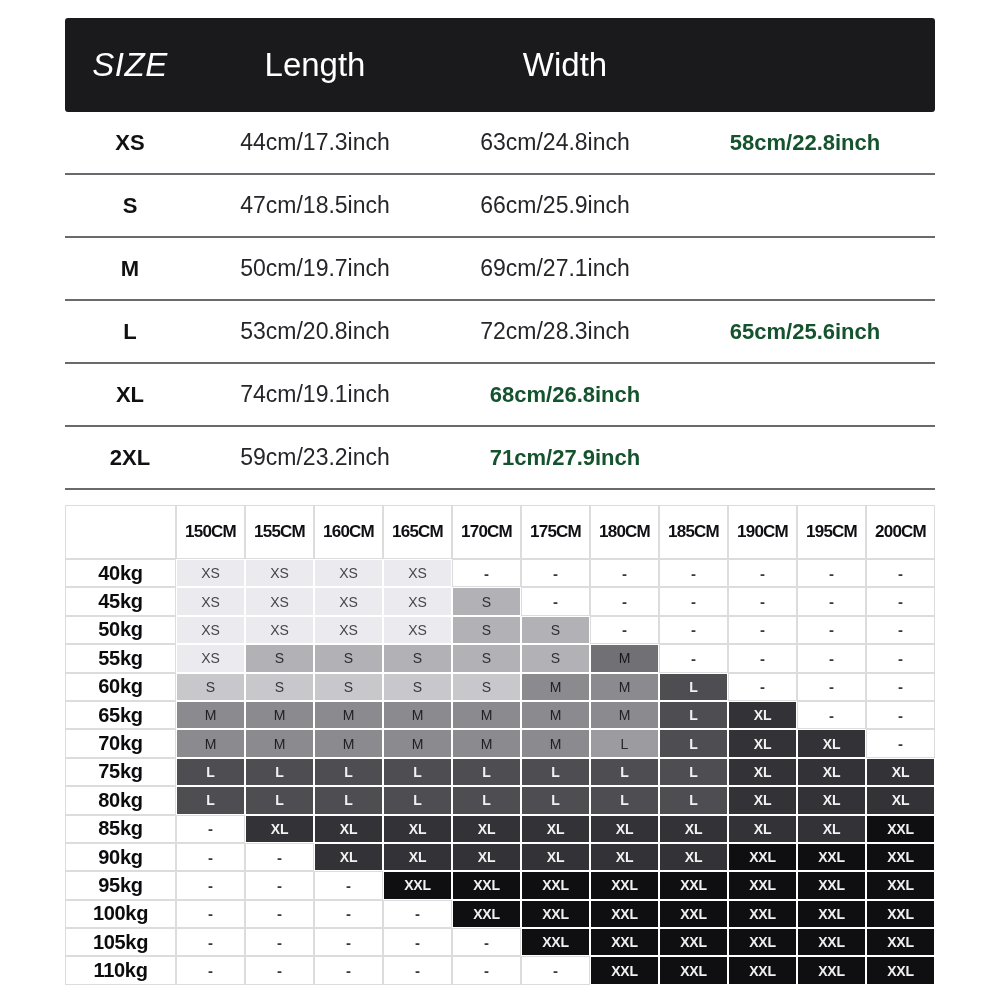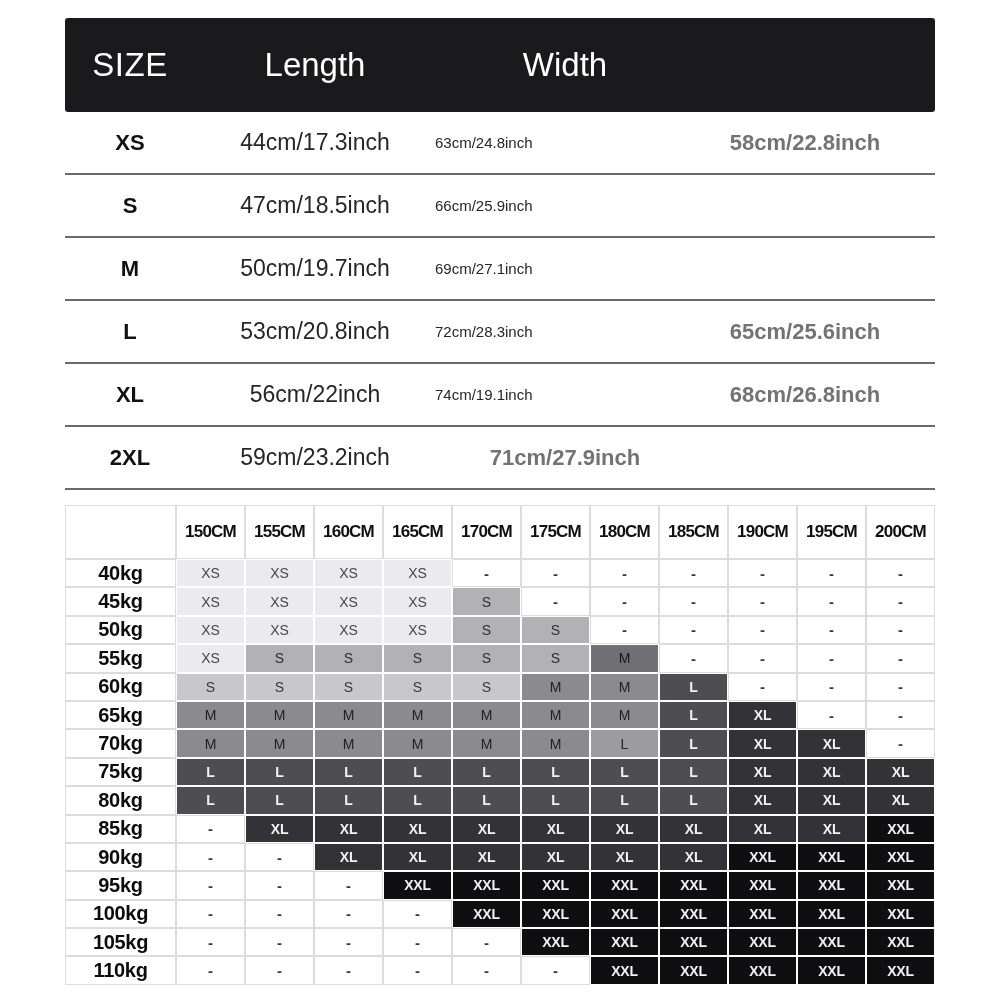--- a/index.html
+++ b/index.html
@@ -6,32 +6,32 @@
   html, body { width: 1000px; height: 1000px; background: #ffffff; overflow: hidden; }
   body { font-family: "Liberation Sans", sans-serif; }
   .canvas { position: relative; width: 1000px; height: 1000px; background: #fff; }
 
   
   .size-table { position: absolute; left: 65px; top: 18px; width: 870px; }
   .st-header {
     display: flex; align-items: center; height: 94px;
     background: #1a1a1c; color: #fff; border-radius: 3px;
   }
-  .st-header .h-size   { width: 130px; text-align: center; font-size: 33px; letter-spacing: 0.5px; }
+  .st-header .h-size   { width: 130px; text-align: center; font-size: 33px; letter-spacing: 0.5px; font-style: italic; }
   .st-header .h-width  { width: 240px; text-align: center; font-size: 33px; }
   .st-header .h-length { width: 240px; text-align: center; font-size: 33px; }
   .st-header .h-sleeve { width: 260px; text-align: center; font-size: 33px; }
   .st-row {
     display: flex; align-items: center; height: 63px;
     border-bottom: 2px solid #6a6a6e;
   }
   .st-row .c-size   { width: 130px; text-align: center; font-size: 22px; font-weight: bold; color: #111114; }
   .st-row .c-width  { width: 240px; text-align: center; font-size: 23px; color: #26262a; }
-  .st-row .c-length { width: 240px; font-size: 15px; color: #26262a; }
-  .st-row .c-sleeve { width: 260px; text-align: center; font-size: 22px; font-weight: bold; color: #737373; }
+  .st-row .c-length { width: 240px; text-align: center; font-size: 23px; color: #26262a; }
+  .st-row .c-sleeve { width: 260px; text-align: center; font-size: 22px; font-weight: bold; color: #14532d; }
 
   
   .fit-table {
     position: absolute; left: 65px; top: 505px; width: 870px;
     display: grid;
     grid-template-columns: 111px repeat(11, 1fr);
     grid-template-rows: 54px repeat(15, 28.4px);
     background: #fff;
   }
   .fc {
@@ -80,21 +80,20 @@
           <span class="c-length">69cm/27.1inch</span>
         </div>
         <div class="st-row">
           <span class="c-size">L</span>
           <span class="c-width">53cm/20.8inch</span>
           <span class="c-length">72cm/28.3inch</span>
           <span class="c-sleeve">65cm/25.6inch</span>
         </div>
         <div class="st-row">
           <span class="c-size">XL</span>
-          <span class="c-width">56cm/22inch</span>
           <span class="c-length">74cm/19.1inch</span>
           <span class="c-sleeve">68cm/26.8inch</span>
         </div>
         <div class="st-row">
           <span class="c-size">2XL</span>
           <span class="c-width">59cm/23.2inch</span>
           <span class="c-sleeve">71cm/27.9inch</span>
         </div>
       </div>
   </div>

